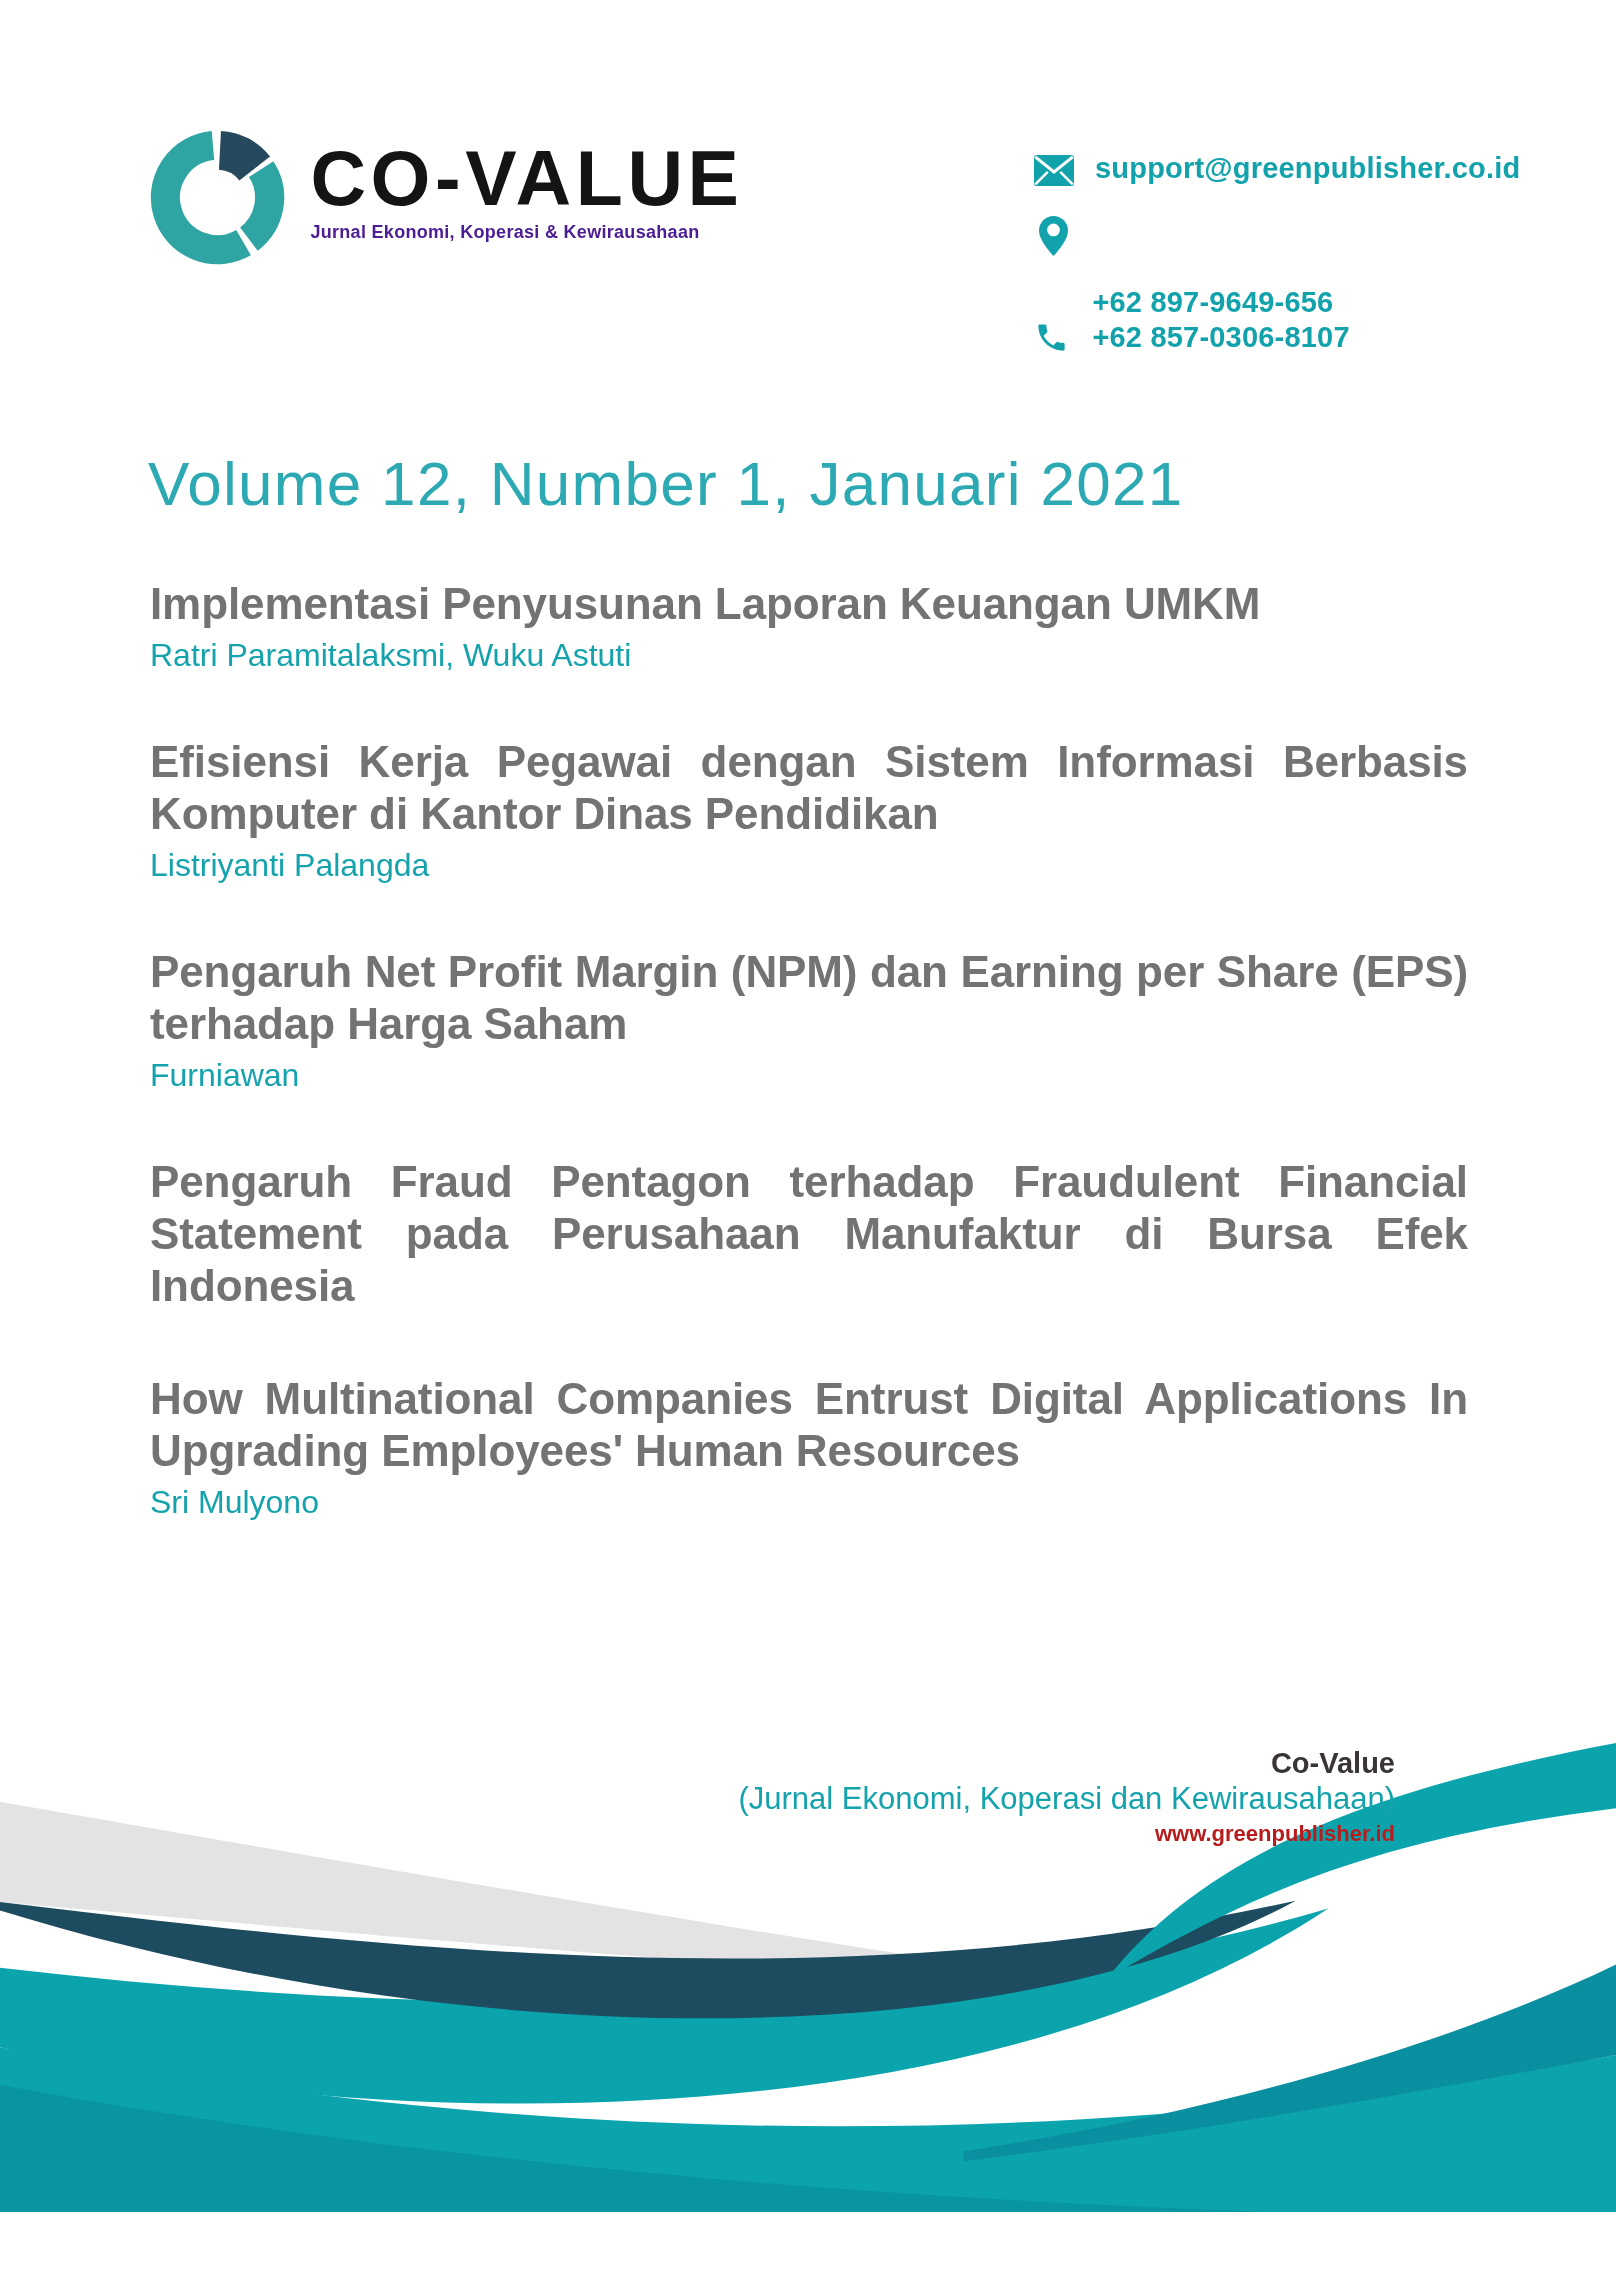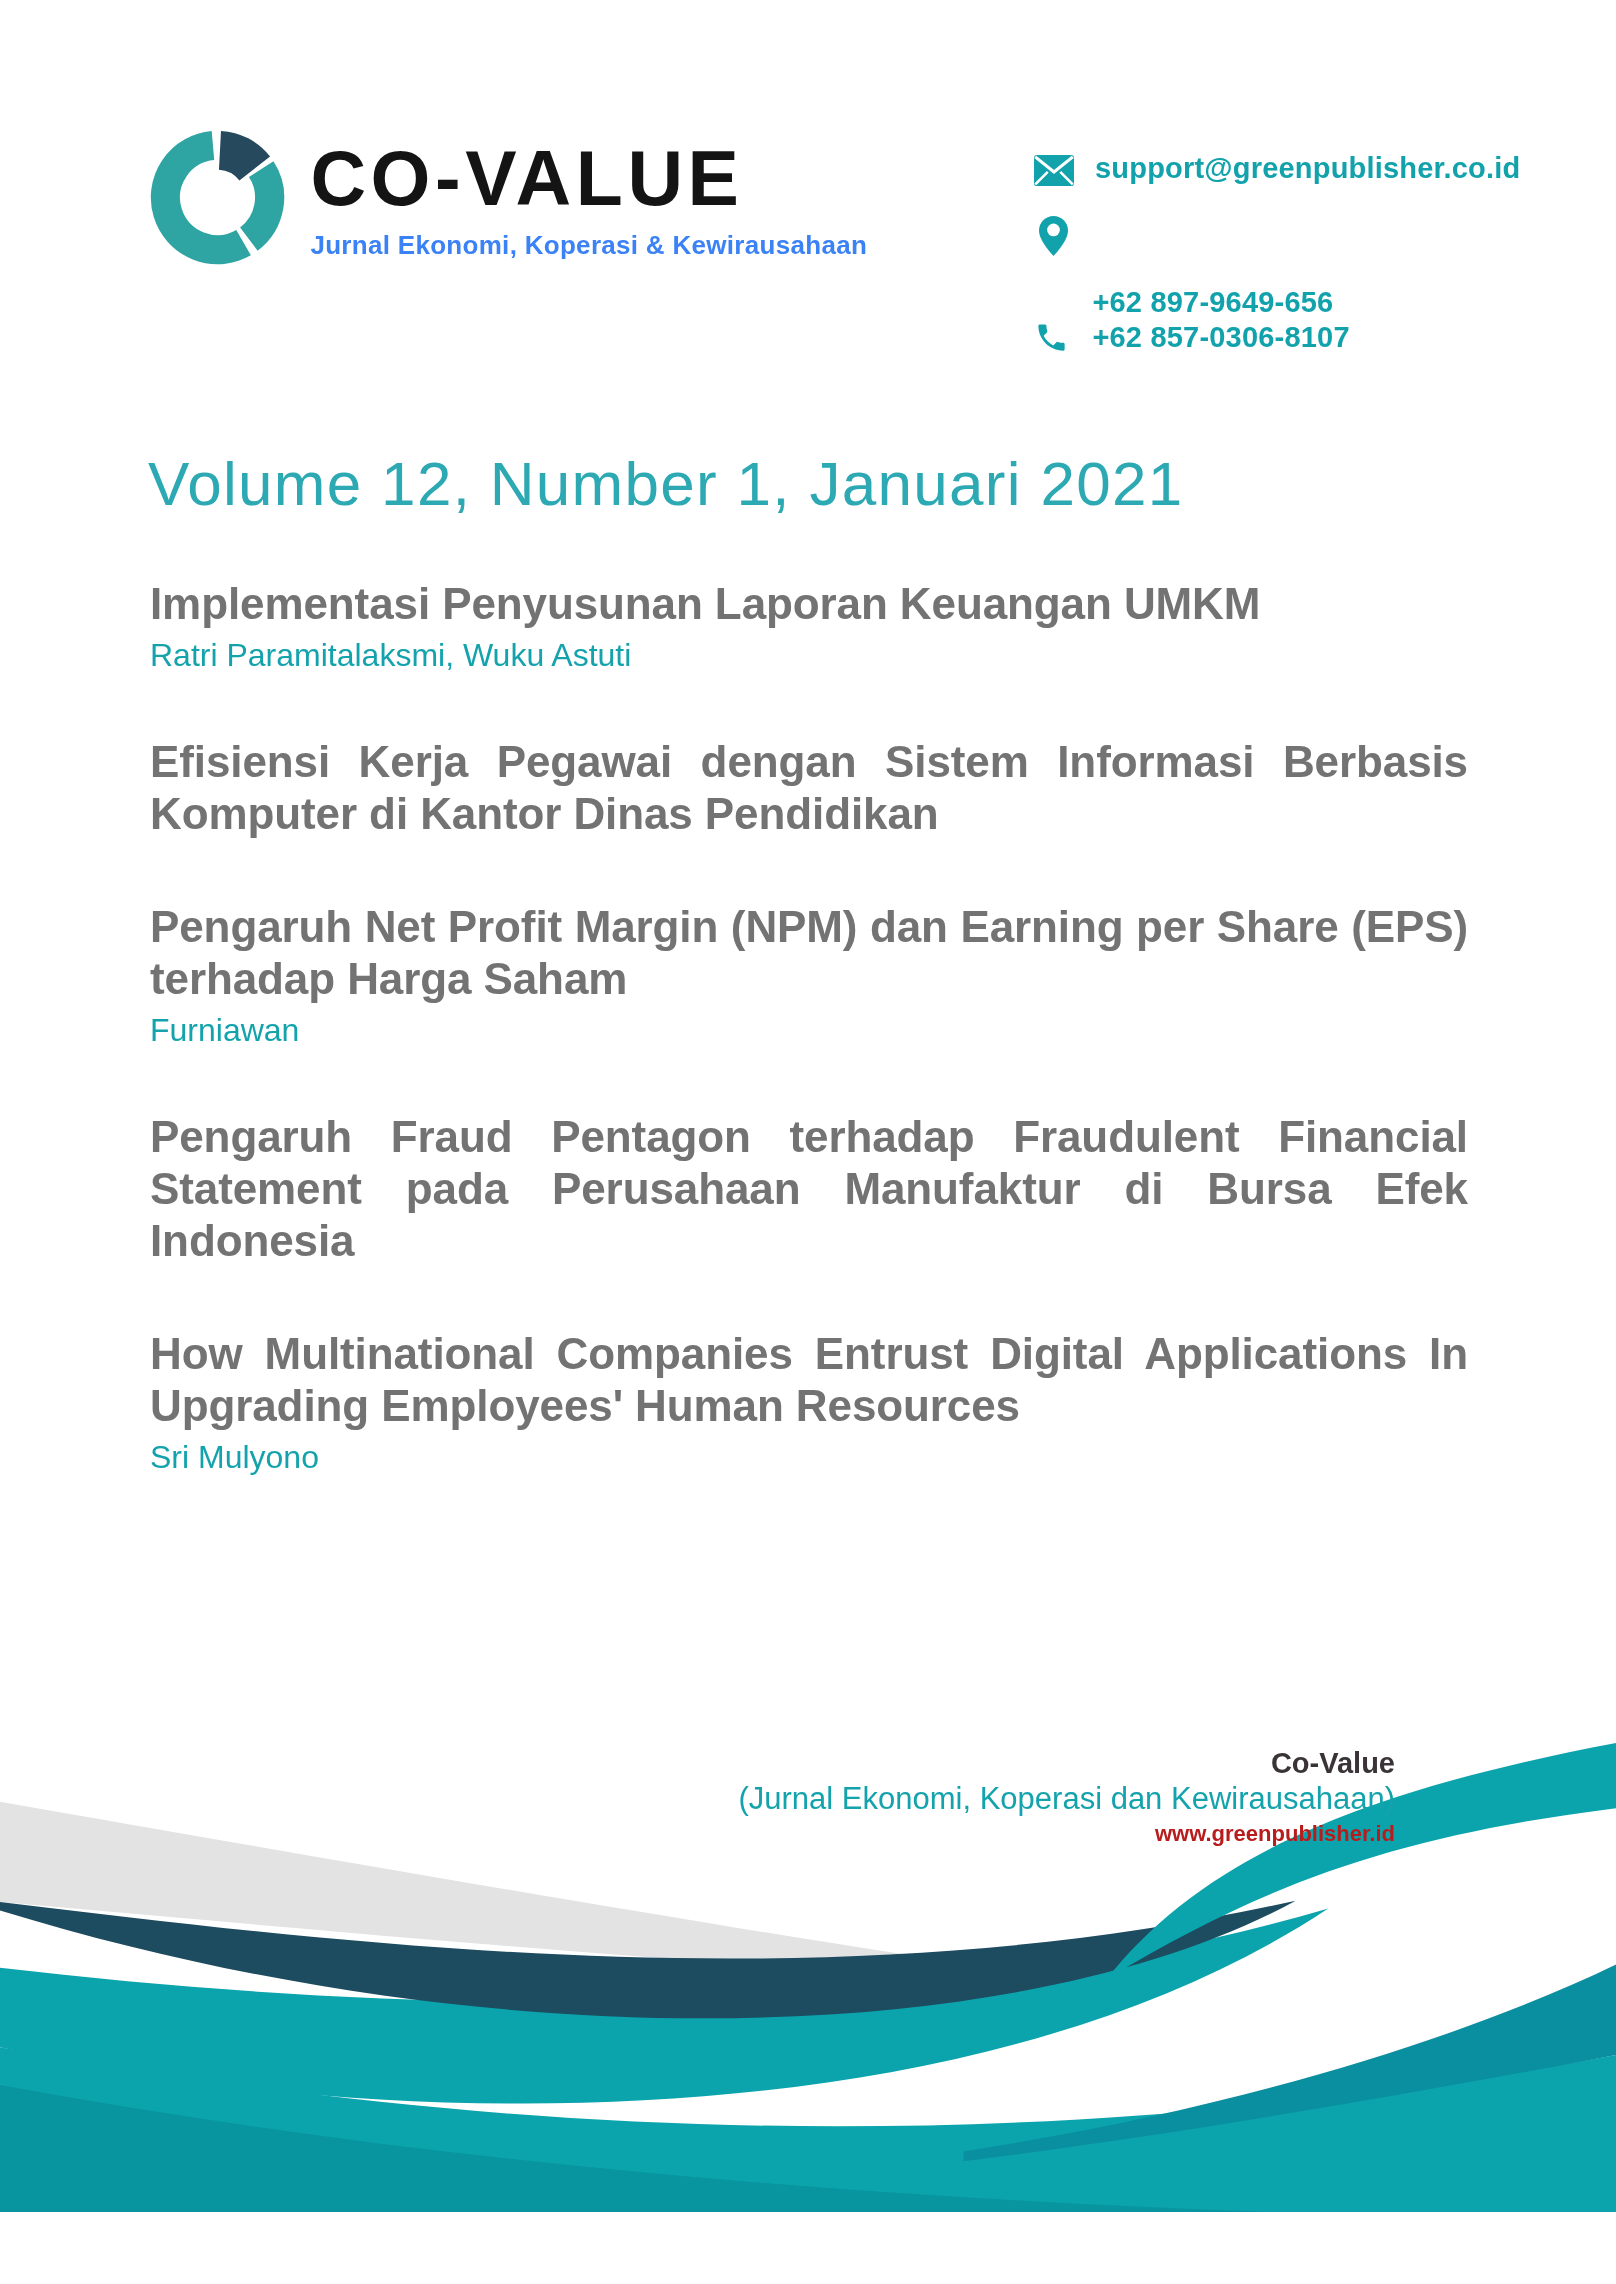--- a/index.html
+++ b/index.html
@@ -12,22 +12,22 @@
   }
   
   .logo-wrap{position:absolute;left:148px;top:128px;display:flex;align-items:flex-start;}
   .logo-icon{width:139px;height:139px;flex:0 0 auto;}
   .logo-text-block{margin-left:23.4px;padding-top:11.7px;}
   .logo-name{
     font-size:77px;font-weight:700;letter-spacing:4.6px;
     color:#141414;line-height:1.0;
   }
   .logo-tagline{
-    font-size:26px;font-weight:700;color:#3b82f6;
-    letter-spacing:0.3px;margin-top:13px;
+    font-size:18px;font-weight:700;color:#4c1d95;
+    letter-spacing:0.3px;margin-top:5px;
   }
   
   .contact{position:absolute;left:1034px;top:151px;width:469px;}
   .contact-row{display:flex;align-items:flex-end;margin-bottom:29px;}
   .contact-icon{width:40px;flex:0 0 40px;margin-right:21px;margin-top:1.3px;}
   .contact-texts{
     color:#12A2AC;font-weight:700;font-size:29px;line-height:35px;
     letter-spacing:0.2px;
   }
   
@@ -107,20 +107,21 @@
 
   <div class="issue-title">Volume 12, Number 1, Januari 2021</div>
 
   <div class="articles">
     <div class="article">
       <div class="article-title">Implementasi Penyusunan Laporan Keuangan UMKM</div>
       <div class="article-authors">Ratri Paramitalaksmi, Wuku Astuti</div>
     </div>
     <div class="article">
       <div class="article-title">Efisiensi Kerja Pegawai dengan Sistem Informasi Berbasis Komputer di Kantor Dinas Pendidikan</div>
+      <div class="article-authors">Listriyanti Palangda</div>
     </div>
     <div class="article">
       <div class="article-title">Pengaruh Net Profit Margin (NPM) dan Earning per Share (EPS) terhadap Harga Saham</div>
       <div class="article-authors">Furniawan</div>
     </div>
     <div class="article">
       <div class="article-title">Pengaruh Fraud Pentagon terhadap Fraudulent Financial Statement pada Perusahaan Manufaktur di Bursa Efek Indonesia</div>
     </div>
     <div class="article">
       <div class="article-title">How Multinational Companies Entrust Digital Applications In Upgrading Employees' Human Resources</div>

